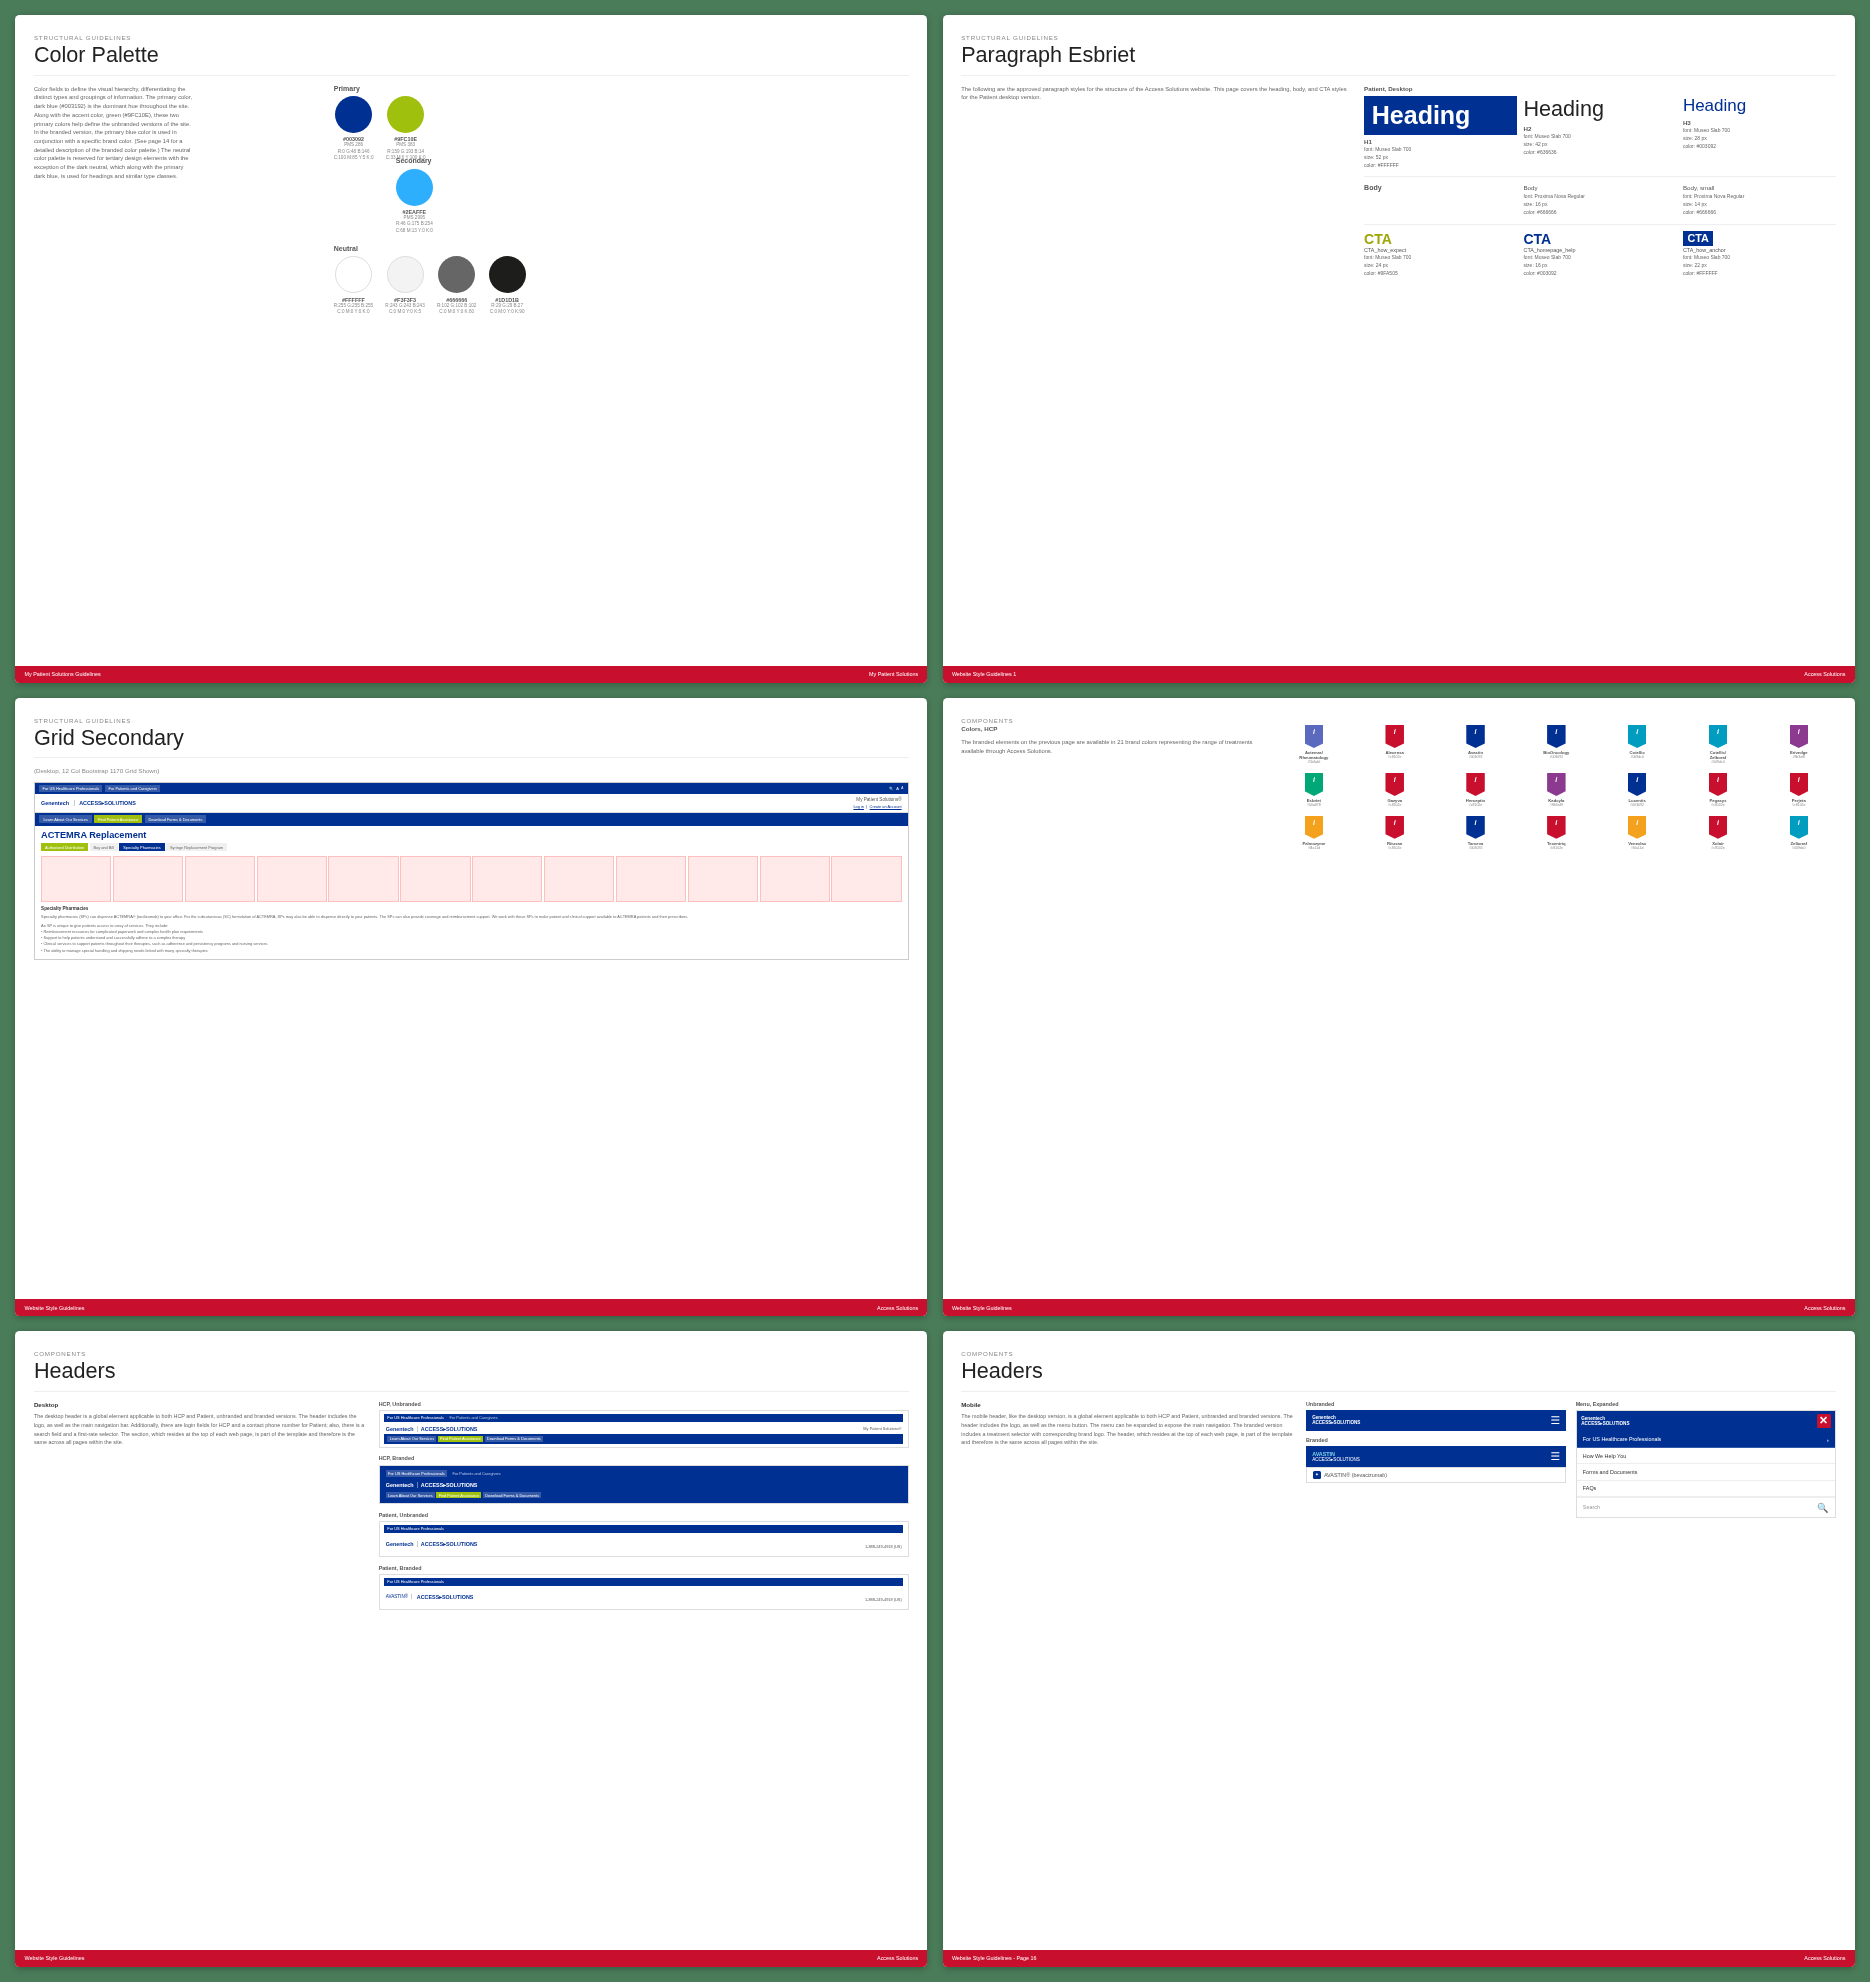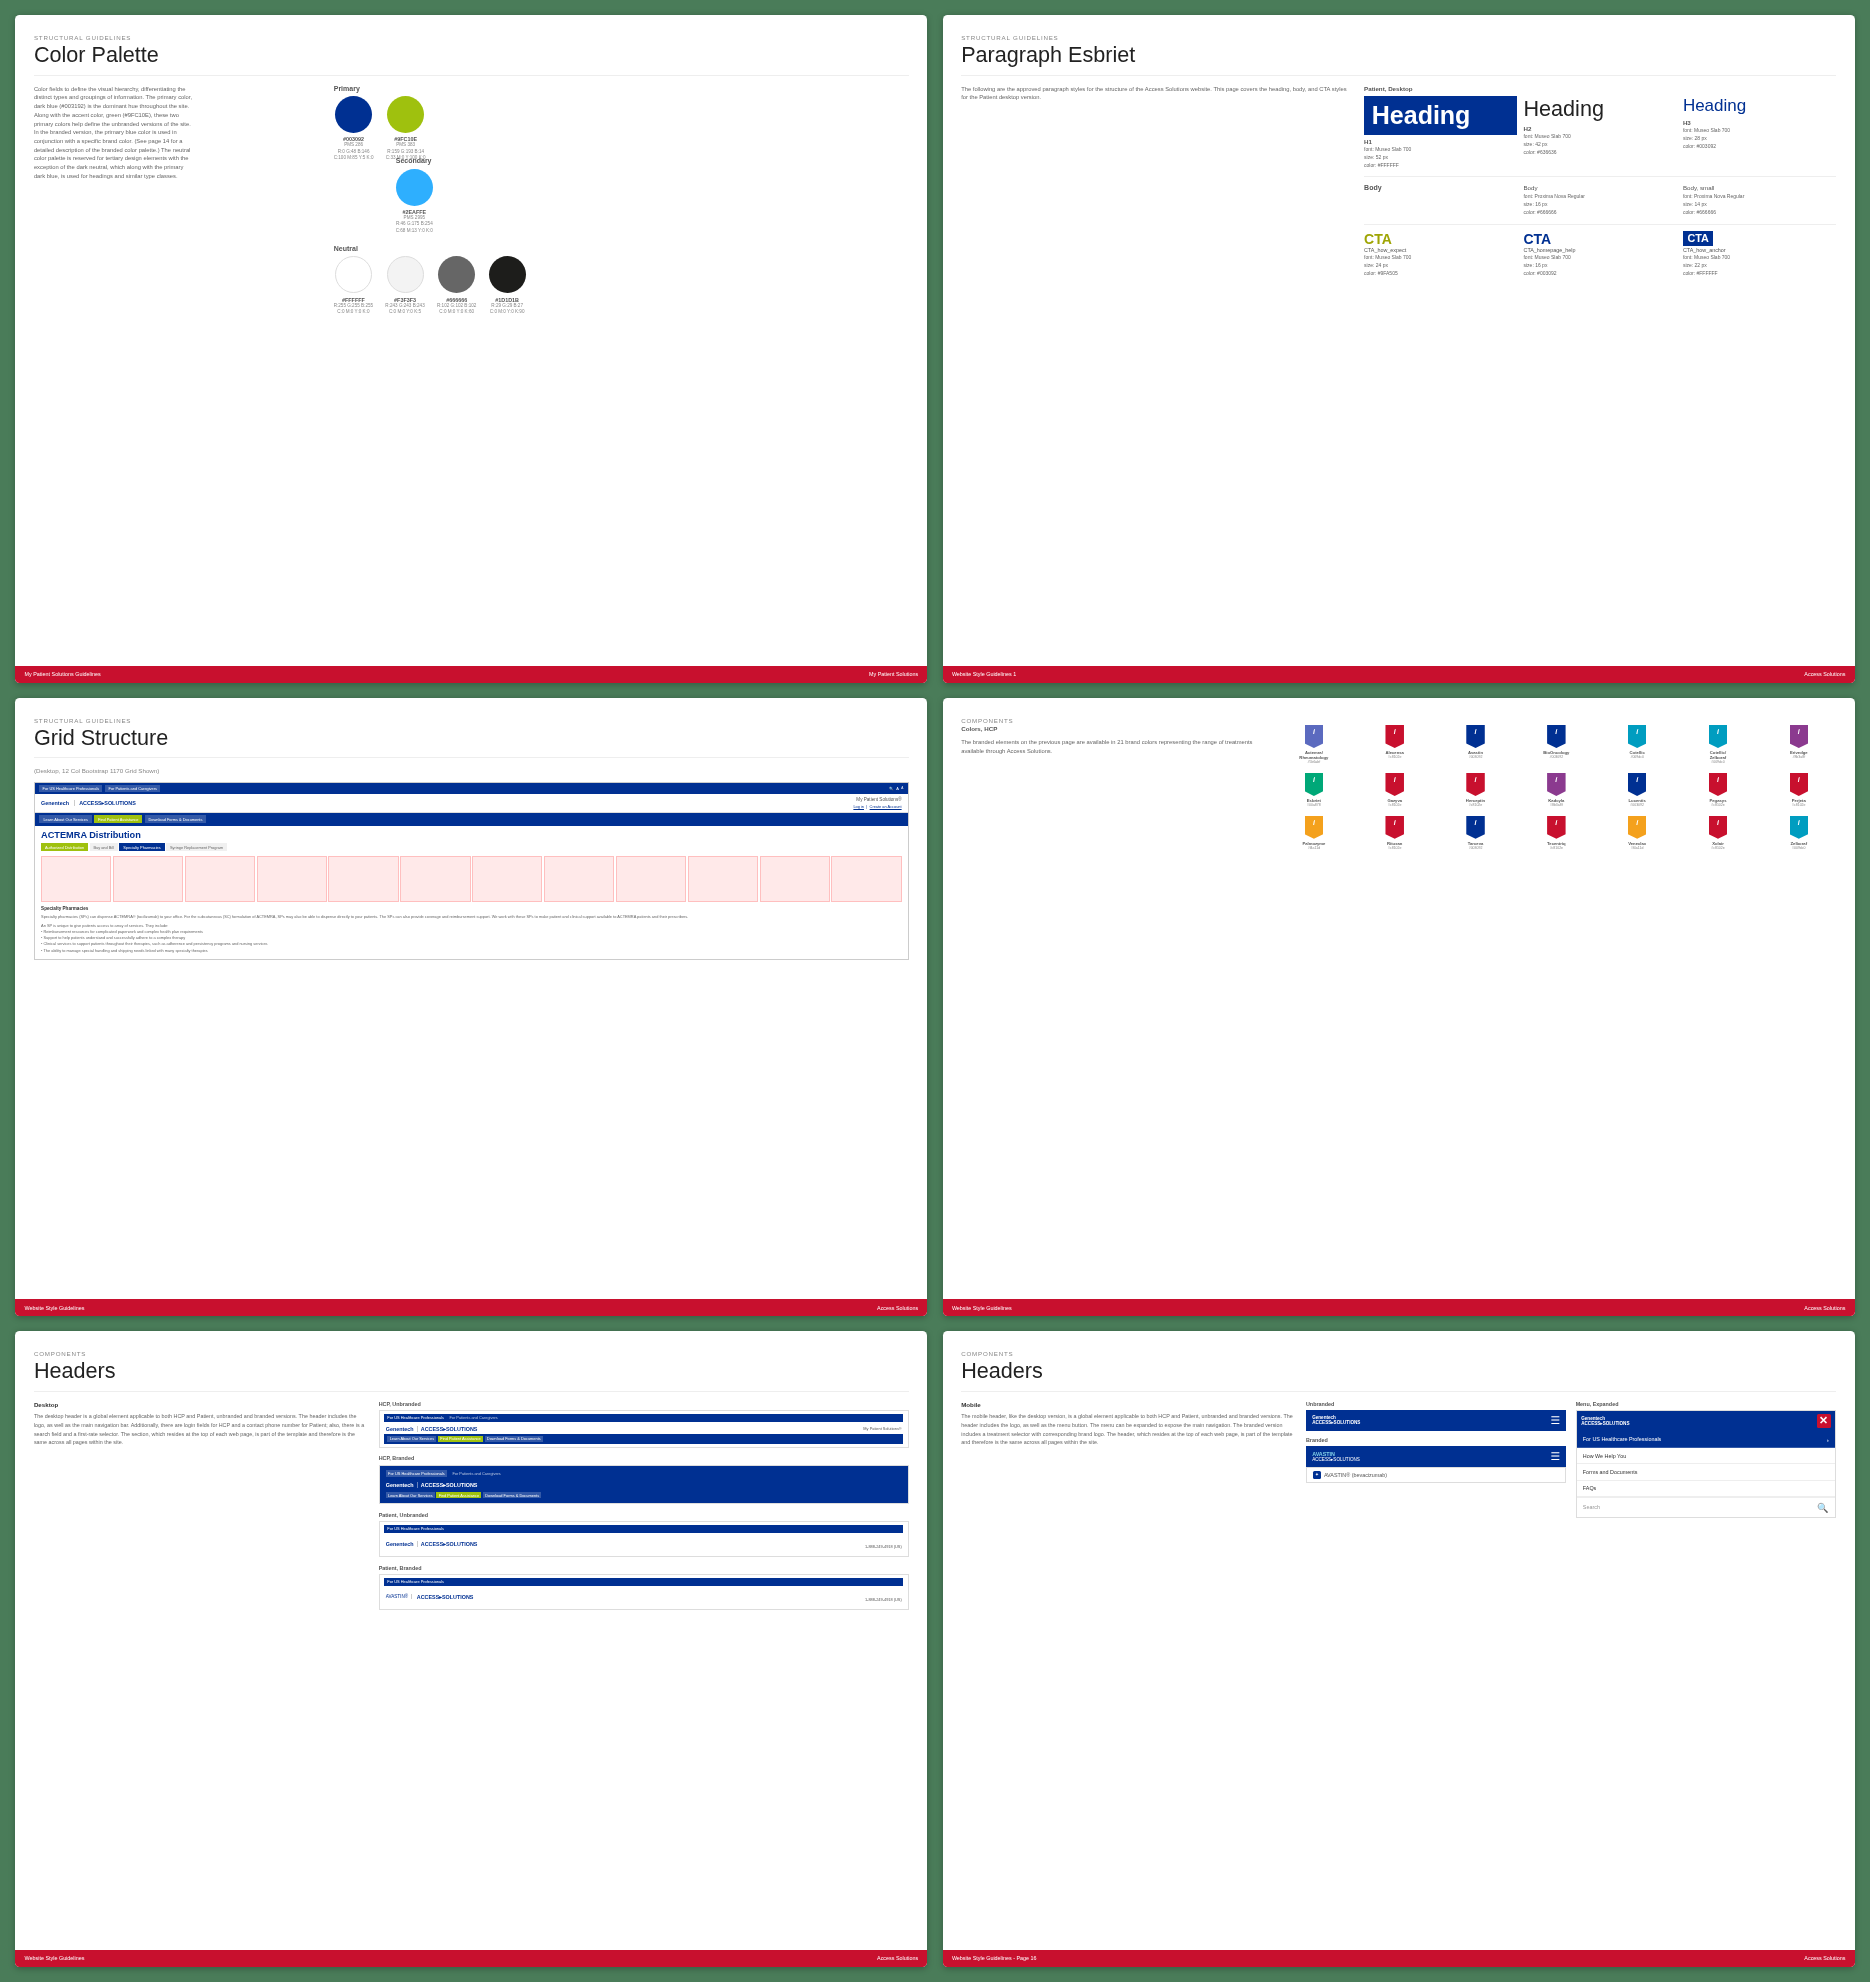--- a/index.html
+++ b/index.html
@@ -296,21 +296,21 @@
     </div>
   </div>
   <div class="panel-footer">
     <span>Website Style Guidelines 1</span>
     <span>Access Solutions</span>
   </div>
 </div>
 
 <div class="panel">
   <div class="panel-label">STRUCTURAL GUIDELINES</div>
-  <div class="panel-title">Grid Structure</div>
+  <div class="panel-title">Grid Secondary</div>
   <div class="grid-subtitle">(Desktop, 12 Col Bootstrap 1170 Grid Shown)</div>
 
   <div style="border:0.8px solid #ccc; overflow:hidden; background:#f5f5f5; padding:0;">
 
     <div style="background:#003092; display:flex; align-items:center; padding:2.3px 4.6px; gap:3.1px;">
       <div style="font-size:3.9px; color:#fff; background:rgba(255,255,255,0.2); padding:0.8px 3.1px;">For US Healthcare Professionals</div>
       <div style="font-size:3.9px; color:#fff; background:rgba(255,255,255,0.2); padding:0.8px 3.1px;">For Patients and Caregivers</div>
       <div style="margin-left:auto; display:flex; gap:2.3px;">
         <div style="font-size:3.9px; color:#fff;">🔍</div>
         <div style="font-size:3.9px; color:#fff;">A</div>
@@ -331,21 +331,21 @@
       </div>
     </div>
 
     <div style="background:#003092; display:flex; align-items:center; padding:2.3px 4.6px; gap:2.3px;">
       <div style="font-size:3.9px; color:#fff; background:rgba(255,255,255,0.2); padding:1.5px 3.9px;">Learn About Our Services</div>
       <div style="font-size:3.9px; color:#fff; background:#9FC10E; padding:1.5px 3.9px;">Find Patient Assistance</div>
       <div style="font-size:3.9px; color:#fff; background:rgba(255,255,255,0.2); padding:1.5px 3.9px;">Download Forms &amp; Documents</div>
     </div>
 
     <div style="padding:4.6px 6.2px; background:#fff;">
-      <div style="font-size:9.2px; font-weight:bold; color:#003092; margin-bottom:3.1px;">ACTEMRA Distribution</div>
+      <div style="font-size:9.2px; font-weight:bold; color:#003092; margin-bottom:3.1px;">ACTEMRA Replacement</div>
 
       <div style="display:flex; gap:1.5px; margin-bottom:4.6px;">
         <div style="font-size:3.9px; color:#fff; background:#9FC10E; padding:1.5px 3.9px;">Authorized Distribution</div>
         <div style="font-size:3.9px; color:#666; background:#f0f0f0; padding:1.5px 3.9px;">Buy and Bill</div>
         <div style="font-size:3.9px; color:#fff; background:#003092; padding:1.5px 3.9px;">Specialty Pharmacies</div>
         <div style="font-size:3.9px; color:#666; background:#f0f0f0; padding:1.5px 3.9px;">Syringe Replacement Program</div>
       </div>
 
       <div style="display:flex; gap:1.5px; margin-bottom:4.6px;">
         <div style="flex:1; background:rgba(255,200,200,0.4); border:0.8px solid rgba(255,150,150,0.5); height:46px;"></div>

